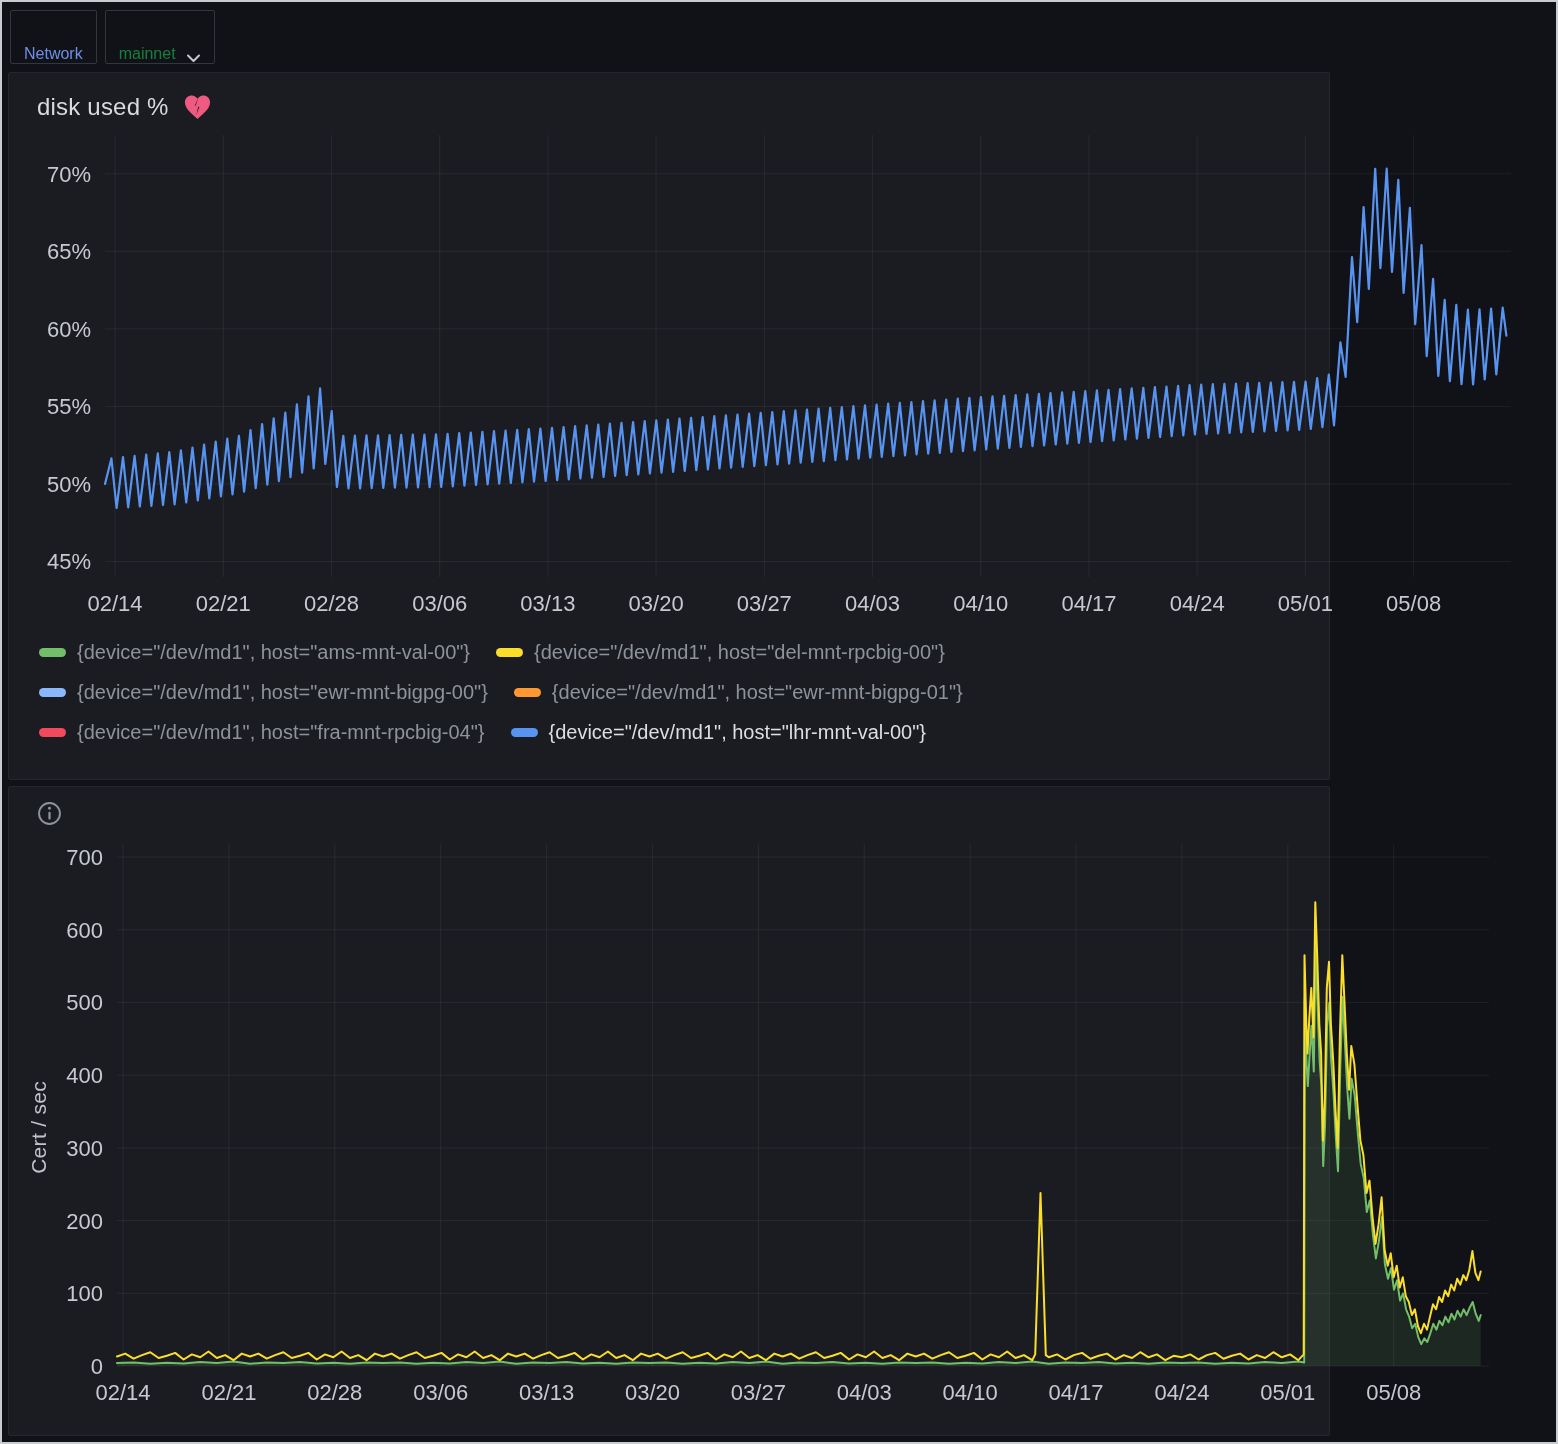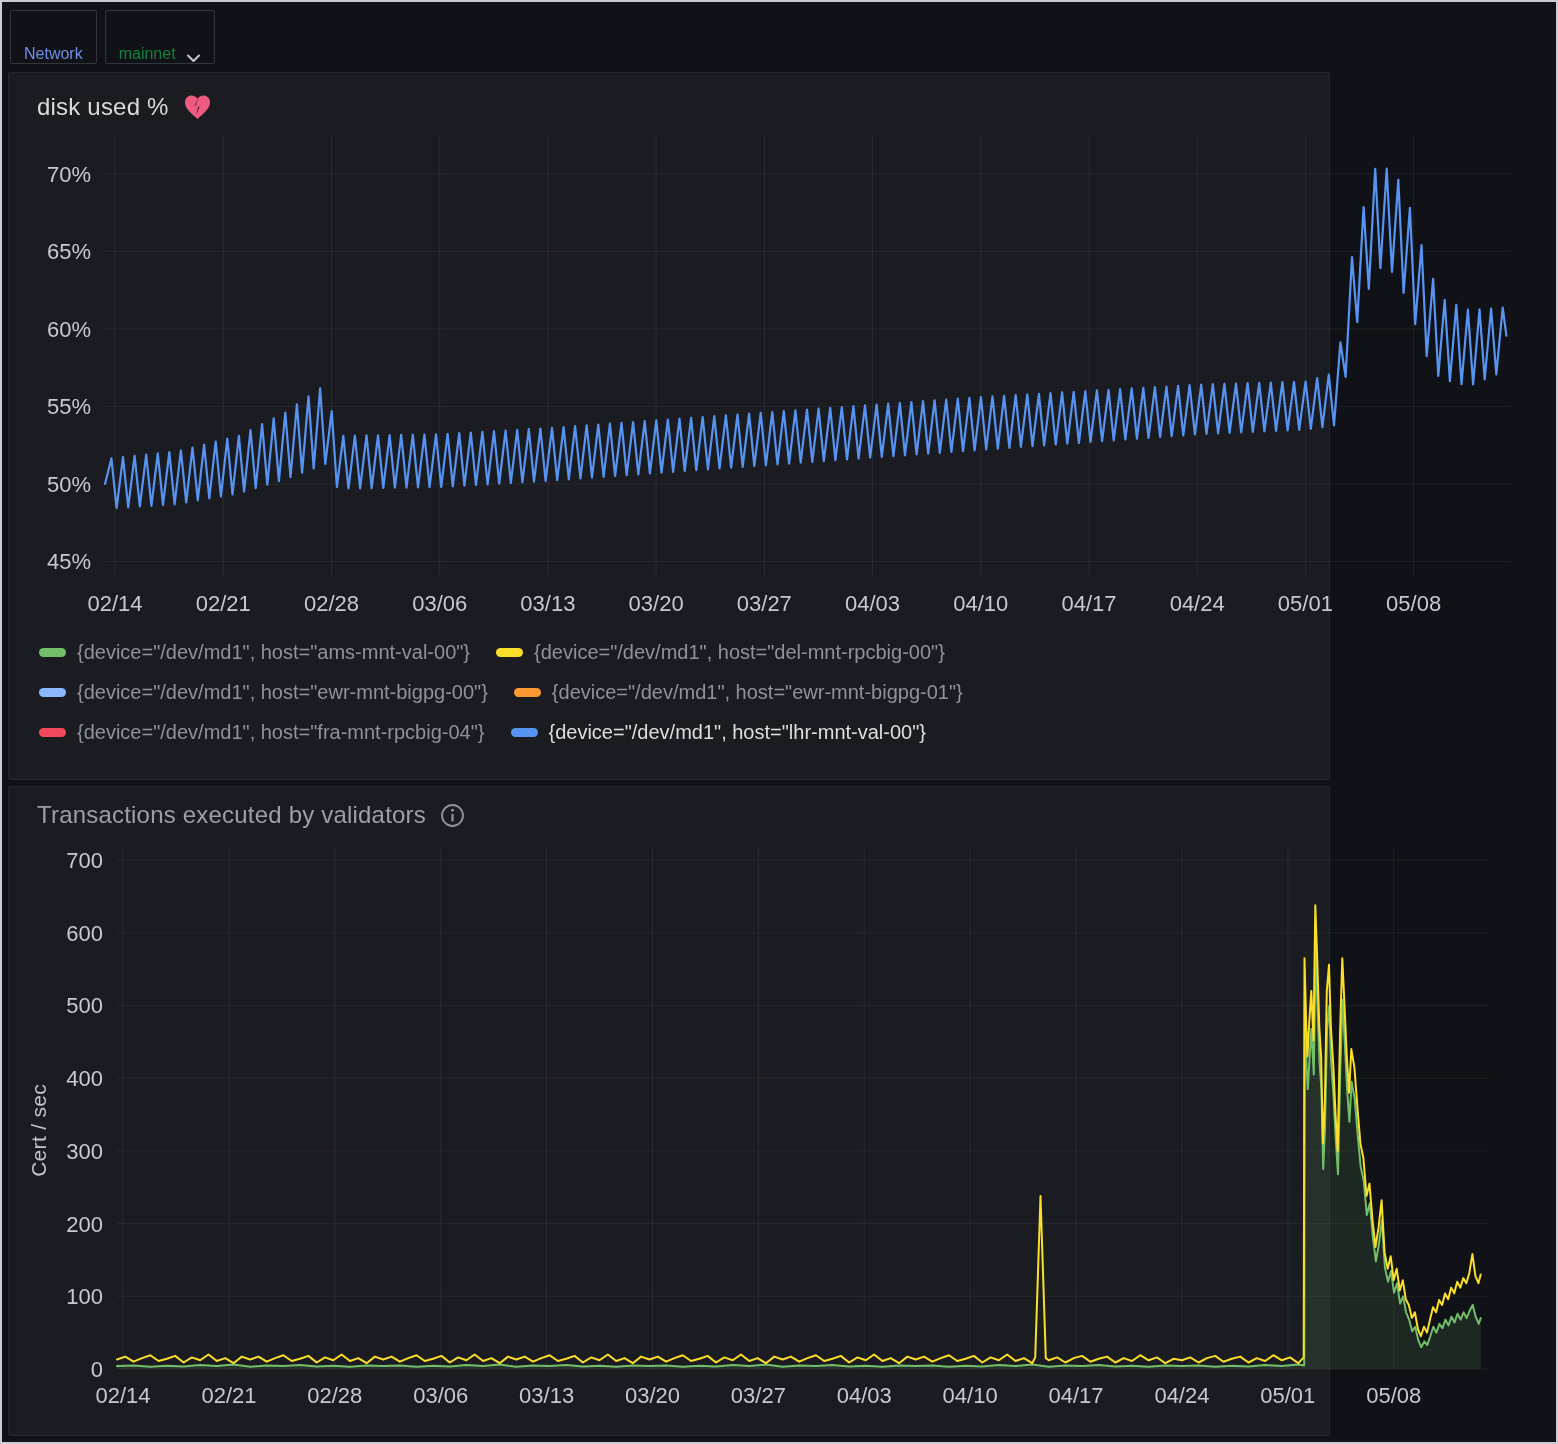--- a/index.html
+++ b/index.html
@@ -139,21 +139,20 @@
       </div>
       <div class="legend-item">
         <span class="legend-swatch" style="background: rgb(87, 148, 242);"></span>
         <span class="legend-label hl">{device="/dev/md1", host="lhr-mnt-val-00"}</span>
       </div>
     </div>
 </div>
 
 <div class="panel panel-2">
   <div class="panel-title-row" style="padding-top:14px;">
-    <span class="panel-title dim">Transactions executed by validators</span>
     <span class="icon-btn">
       <svg width="25" height="25" viewBox="0 0 22 22">
         <circle cx="11" cy="11" r="9.2" fill="none" stroke="#8d939c" stroke-width="1.7"></circle>
         <rect x="10" y="9.4" width="2" height="7" rx="1" fill="#8d939c"></rect>
         <circle cx="11" cy="6.4" r="1.3" fill="#8d939c"></circle>
       </svg>
     </span>
   </div>
   <div class="chart2-row">
     <div class="ylabel-col">

